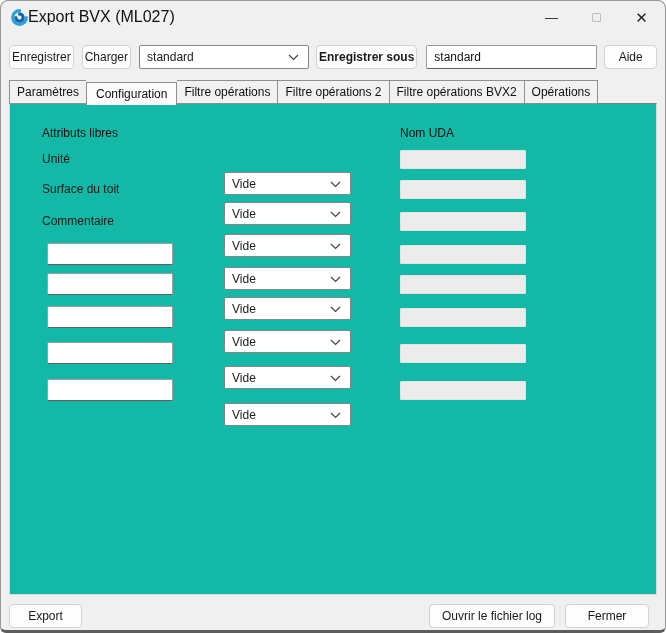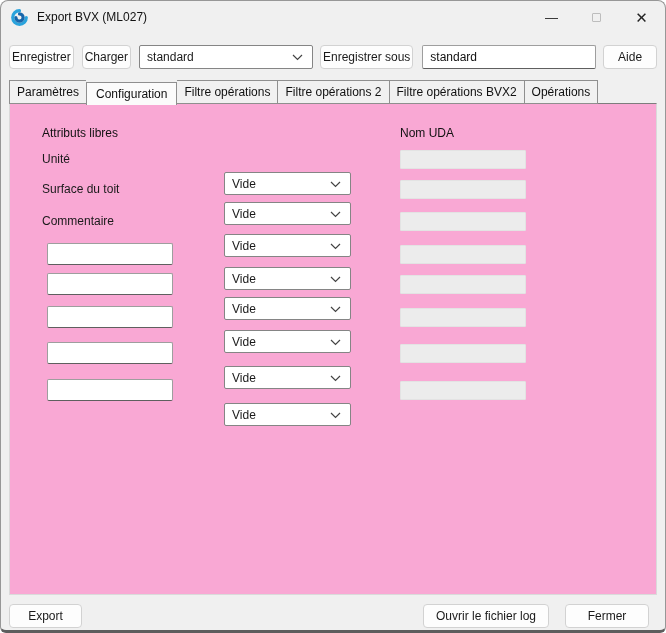--- a/index.html
+++ b/index.html
@@ -10,21 +10,21 @@
     border:1px solid #979797;
     border-bottom:3px solid #5d5d5d;
     border-radius:8px 8px 6px 6px;
     font-family:"Liberation Sans","DejaVu Sans",sans-serif;
     font-size:12px;color:#1a1a1a;
     overflow:hidden;
   }
   
   .titlebar{position:absolute;top:0;left:0;right:0;height:32px;display:flex;align-items:center;padding-left:10px;}
   .app-icon{width:17px;height:17px;display:inline-block;flex:0 0 auto;}
-  .title-text{margin-left:9px;font-size:12px;color:#111;}
+  .title-text{margin-left:0;font-size:16px;color:#111;}
   .win-controls{position:absolute;right:1px;top:1px;display:flex;height:31px;}
   .win-btn{width:45px;height:31px;display:flex;align-items:center;justify-content:center;font-size:13px;color:#222;}
   .win-btn.maximize .box{width:9px;height:9px;border:1px solid #bdbdbd;border-radius:1px;}
   .win-btn.close{font-size:15px;}
   
   .toolbar{position:absolute;top:44px;left:8px;right:8px;height:24px;display:flex;align-items:center;}
   .btn{
     height:24px;background:#fdfdfd;border:1px solid #d2d2d2;border-radius:4px;
     font-family:inherit;font-size:12px;color:#1a1a1a;display:flex;align-items:center;justify-content:center;
     padding:0 2px;cursor:default;white-space:nowrap;
@@ -35,55 +35,55 @@
   }
   .combo .val{white-space:nowrap;overflow:hidden;}
   .chev{flex:0 0 auto;}
   .textbox{
     height:24px;background:#ffffff;border:1px solid #9e9e9e;border-bottom-color:#5f5f5f;border-radius:2px;
     font-family:inherit;font-size:12px;color:#111;padding:0 7px;outline:none;
   }
   .tb-save{width:68px;margin-right:8px;}
   .tb-load{width:52px;margin-right:8px;}
   .tb-combo{width:184px;margin-right:7px;}
-  .tb-saveas{margin-right:9px;}
+  .tb-saveas{margin-right:9px;font-weight:bold;}
   .tb-name{width:184px;margin-right:7px;}
   .tb-help{width:57px;margin-left:auto;}
   
   .tabstrip{position:absolute;top:81px;left:8px;right:8px;height:22px;display:flex;align-items:flex-end;z-index:2;}
   .tab{
     height:20px;padding:11px 7px;display:flex;align-items:center;
     background:#f1f1f1;border:1px solid #8f8f8f;border-right:none;
     font-size:12px;white-space:nowrap;color:#111;
   }
   .tab:last-child{border-right:1px solid #8f8f8f;}
   .tab.active{
     height:23px;background:#fbfbfb;border:1px solid #8f8f8f;border-bottom:none;
     position:relative;z-index:3;margin-bottom:-1px;padding:0 9px;
   }
   .tab.active + .tab{border-left:none;}
   
   .panel{
     position:absolute;top:102px;left:8px;right:8px;height:492px;
-    background:#f9a8d4;border:1px solid #dadada;border-top:1px solid #7d7d7d;z-index:1;
+    background:#14b8a6;border:1px solid #dadada;border-top:1px solid #7d7d7d;z-index:1;
   }
   .hdr-left{position:absolute;left:32px;top:22px;color:#111;}
   .hdr-right{position:absolute;left:390px;top:22px;color:#111;text-align:right;}
   .frow{position:absolute;left:0;right:0;height:24px;}
   .frow .lbl{position:absolute;left:32px;top:4px;white-space:nowrap;}
   .frow .free-input{position:absolute;left:37px;top:0;width:126px;height:22px;}
   .frow .dd{position:absolute;left:214px;top:0;width:127px;height:23px;margin-top:24px;}
   .frow .uda{
     position:absolute;left:390px;top:2px;width:126px;height:19px;
     background:#ececec;border:1px solid #e3e3e3;border-radius:1px;
   }
   
   .footer{position:absolute;left:8px;right:8px;top:603px;height:24px;}
   .export-btn{position:absolute;left:0;top:0;width:73px;}
-  .footer-right{position:absolute;right:8px;top:0;display:flex;gap:16px;}
+  .footer-right{position:absolute;right:8px;top:0;display:flex;gap:10px;}
   .openlog-btn{width:126px;}
   .close-btn{width:84px;}
 </style>
 </head>
 <body>
 
 <div class="window">
 
   <div class="titlebar">
     <span class="app-icon">

